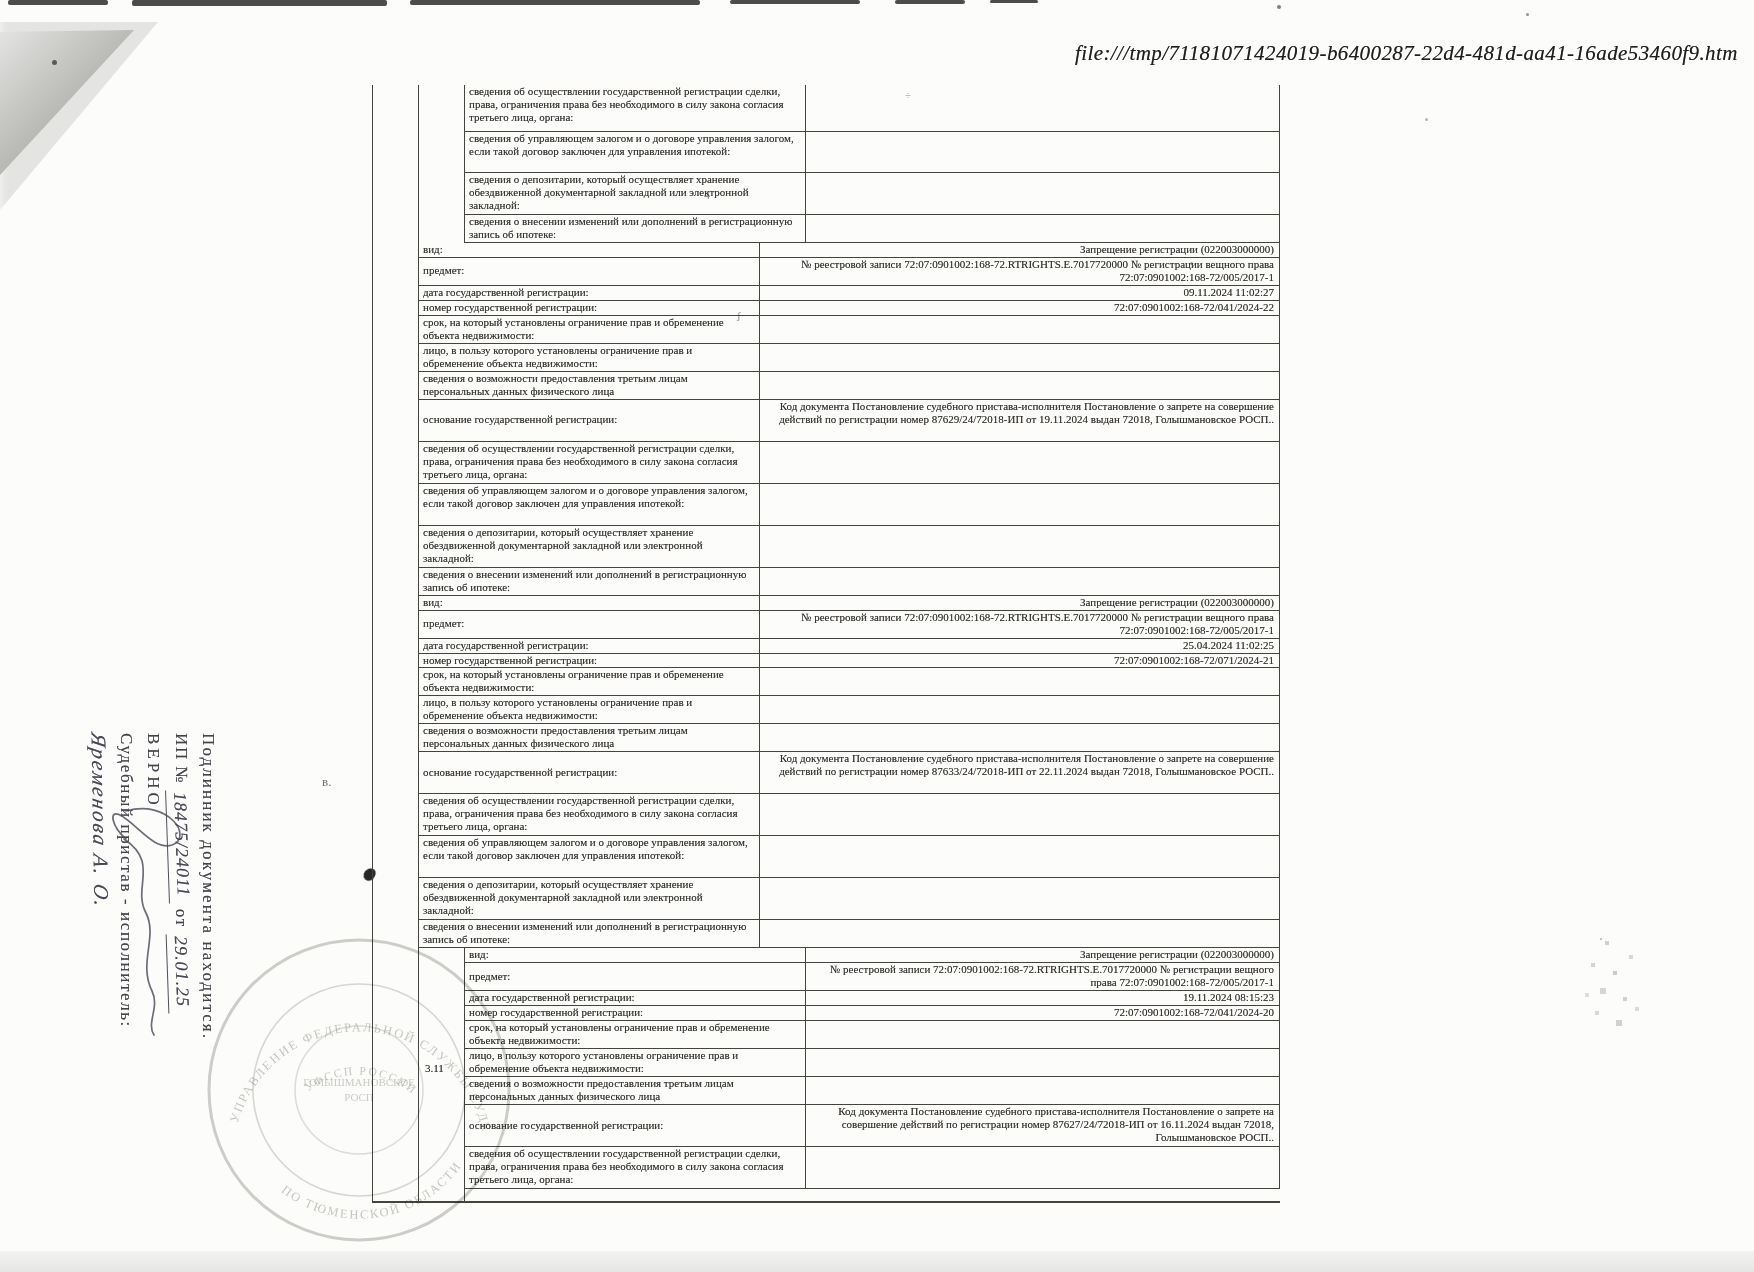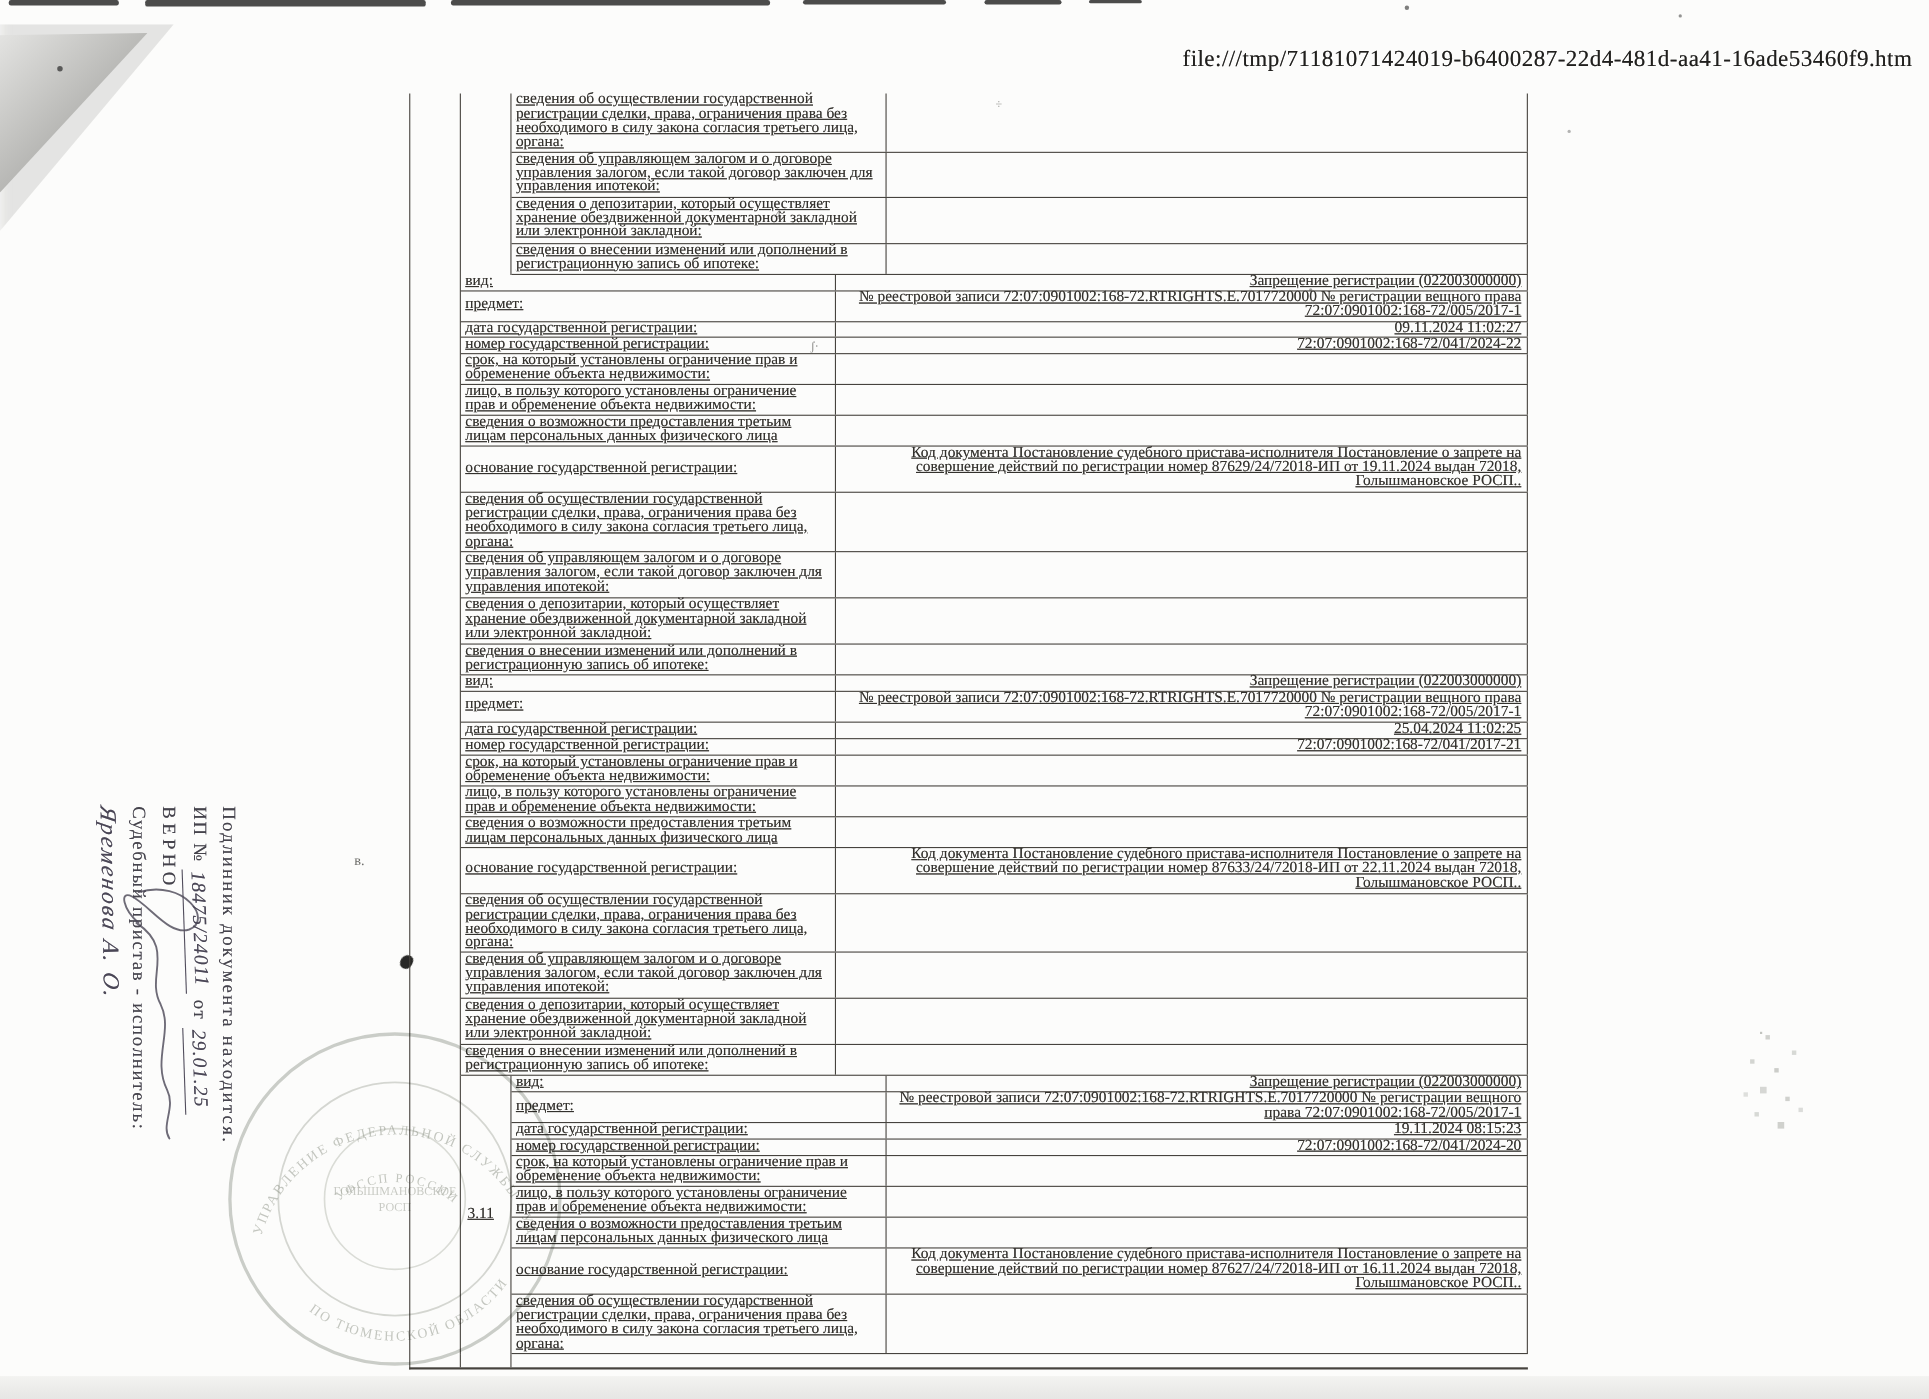--- a/index.html
+++ b/index.html
@@ -25,27 +25,27 @@
   .speckles{position:absolute;left:1600px;top:938px;width:2px;height:2px;background:rgba(105,110,100,.4);
      box-shadow:6px 4px 0 1px rgba(105,110,100,.30), -8px 26px 0 1px rgba(105,110,100,.28),
        14px 34px 0 1px rgba(105,110,100,.33), 2px 52px 0 2px rgba(105,110,100,.26),
        24px 60px 0 1px rgba(105,110,100,.3), -4px 74px 0 1px rgba(105,110,100,.25),
        18px 84px 0 2px rgba(105,110,100,.3), 36px 70px 0 1px rgba(105,110,100,.22),
        30px 18px 0 1px rgba(105,110,100,.25), -14px 56px 0 1px rgba(105,110,100,.2);}
   .stray{position:absolute;color:#4a4a46;opacity:.65;font-size:11px;line-height:11px;}
 
   
   .url-header{position:absolute;left:1075px;top:41px;width:668px;overflow:hidden;white-space:nowrap;
-     font-size:21px;color:#201f1d;letter-spacing:.4px;text-shadow:0 0 .6px rgba(30,30,28,.6);}
-
-  
-  #regtable{position:absolute;left:372px;top:85px;width:1017px;box-sizing:border-box;
+     font-size:21px;color:#201f1d;letter-spacing:.4px;text-shadow:0 0 .6px rgba(30,30,28,.6);font-style:italic;}
+
+  
+  #regtable{position:absolute;left:372px;top:85px;width:908px;box-sizing:border-box;
      border-left:1px solid var(--ln);border-bottom:2px solid var(--ln);
-     color:var(--tx);font-size:14px;line-height:12.9px;
-     text-shadow:0 0 .55px rgba(52,50,46,.55);text-decoration:underline;}
+     color:var(--tx);font-size:11px;line-height:12.9px;
+     text-shadow:0 0 .55px rgba(52,50,46,.55);}
   #regtable *{box-sizing:border-box;}
   .section{display:flex;}
   .spacer{width:46px;border-right:1px solid var(--ln);}
   .numcell{width:46px;border-right:1px solid var(--ln);display:flex;align-items:center;padding-left:6px;}
   .rows{flex:1;}
   .row{display:flex;border-bottom:1px solid var(--ln);}
   .lab{width:341px;border-right:1px solid var(--ln);padding:0 5px 1px 4px;}
   .lab.vcenter{display:flex;align-items:center;}
   .val{flex:1;border-right:1px solid var(--ln);padding:0 5px 1px 5px;text-align:right;}
   .bstrip{display:flex;height:12px;}
@@ -186,21 +186,21 @@
           <div class="row" style="min-height: 28px;">
             <div class="lab vcenter">предмет:</div>
             <div class="val">№ реестровой записи 72:07:0901002:168-72.RTRIGHTS.E.7017720000 № регистрации вещного права 72:07:0901002:168-72/005/2017-1</div>
           </div>
           <div class="row" style="min-height: 14px;">
             <div class="lab">дата государственной регистрации:</div>
             <div class="val">25.04.2024 11:02:25</div>
           </div>
           <div class="row" style="min-height: 14px;">
             <div class="lab">номер государственной регистрации:</div>
-            <div class="val">72:07:0901002:168-72/041/2017-21</div>
+            <div class="val">72:07:0901002:168-72/071/2024-21</div>
           </div>
           <div class="row" style="min-height: 28px;">
             <div class="lab">срок, на который установлены ограничение прав и обременение объекта недвижимости:</div>
             <div class="val"></div>
           </div>
           <div class="row" style="min-height: 28px;">
             <div class="lab">лицо, в пользу которого установлены ограничение прав и обременение объекта недвижимости:</div>
             <div class="val"></div>
           </div>
           <div class="row" style="min-height: 28px;">

